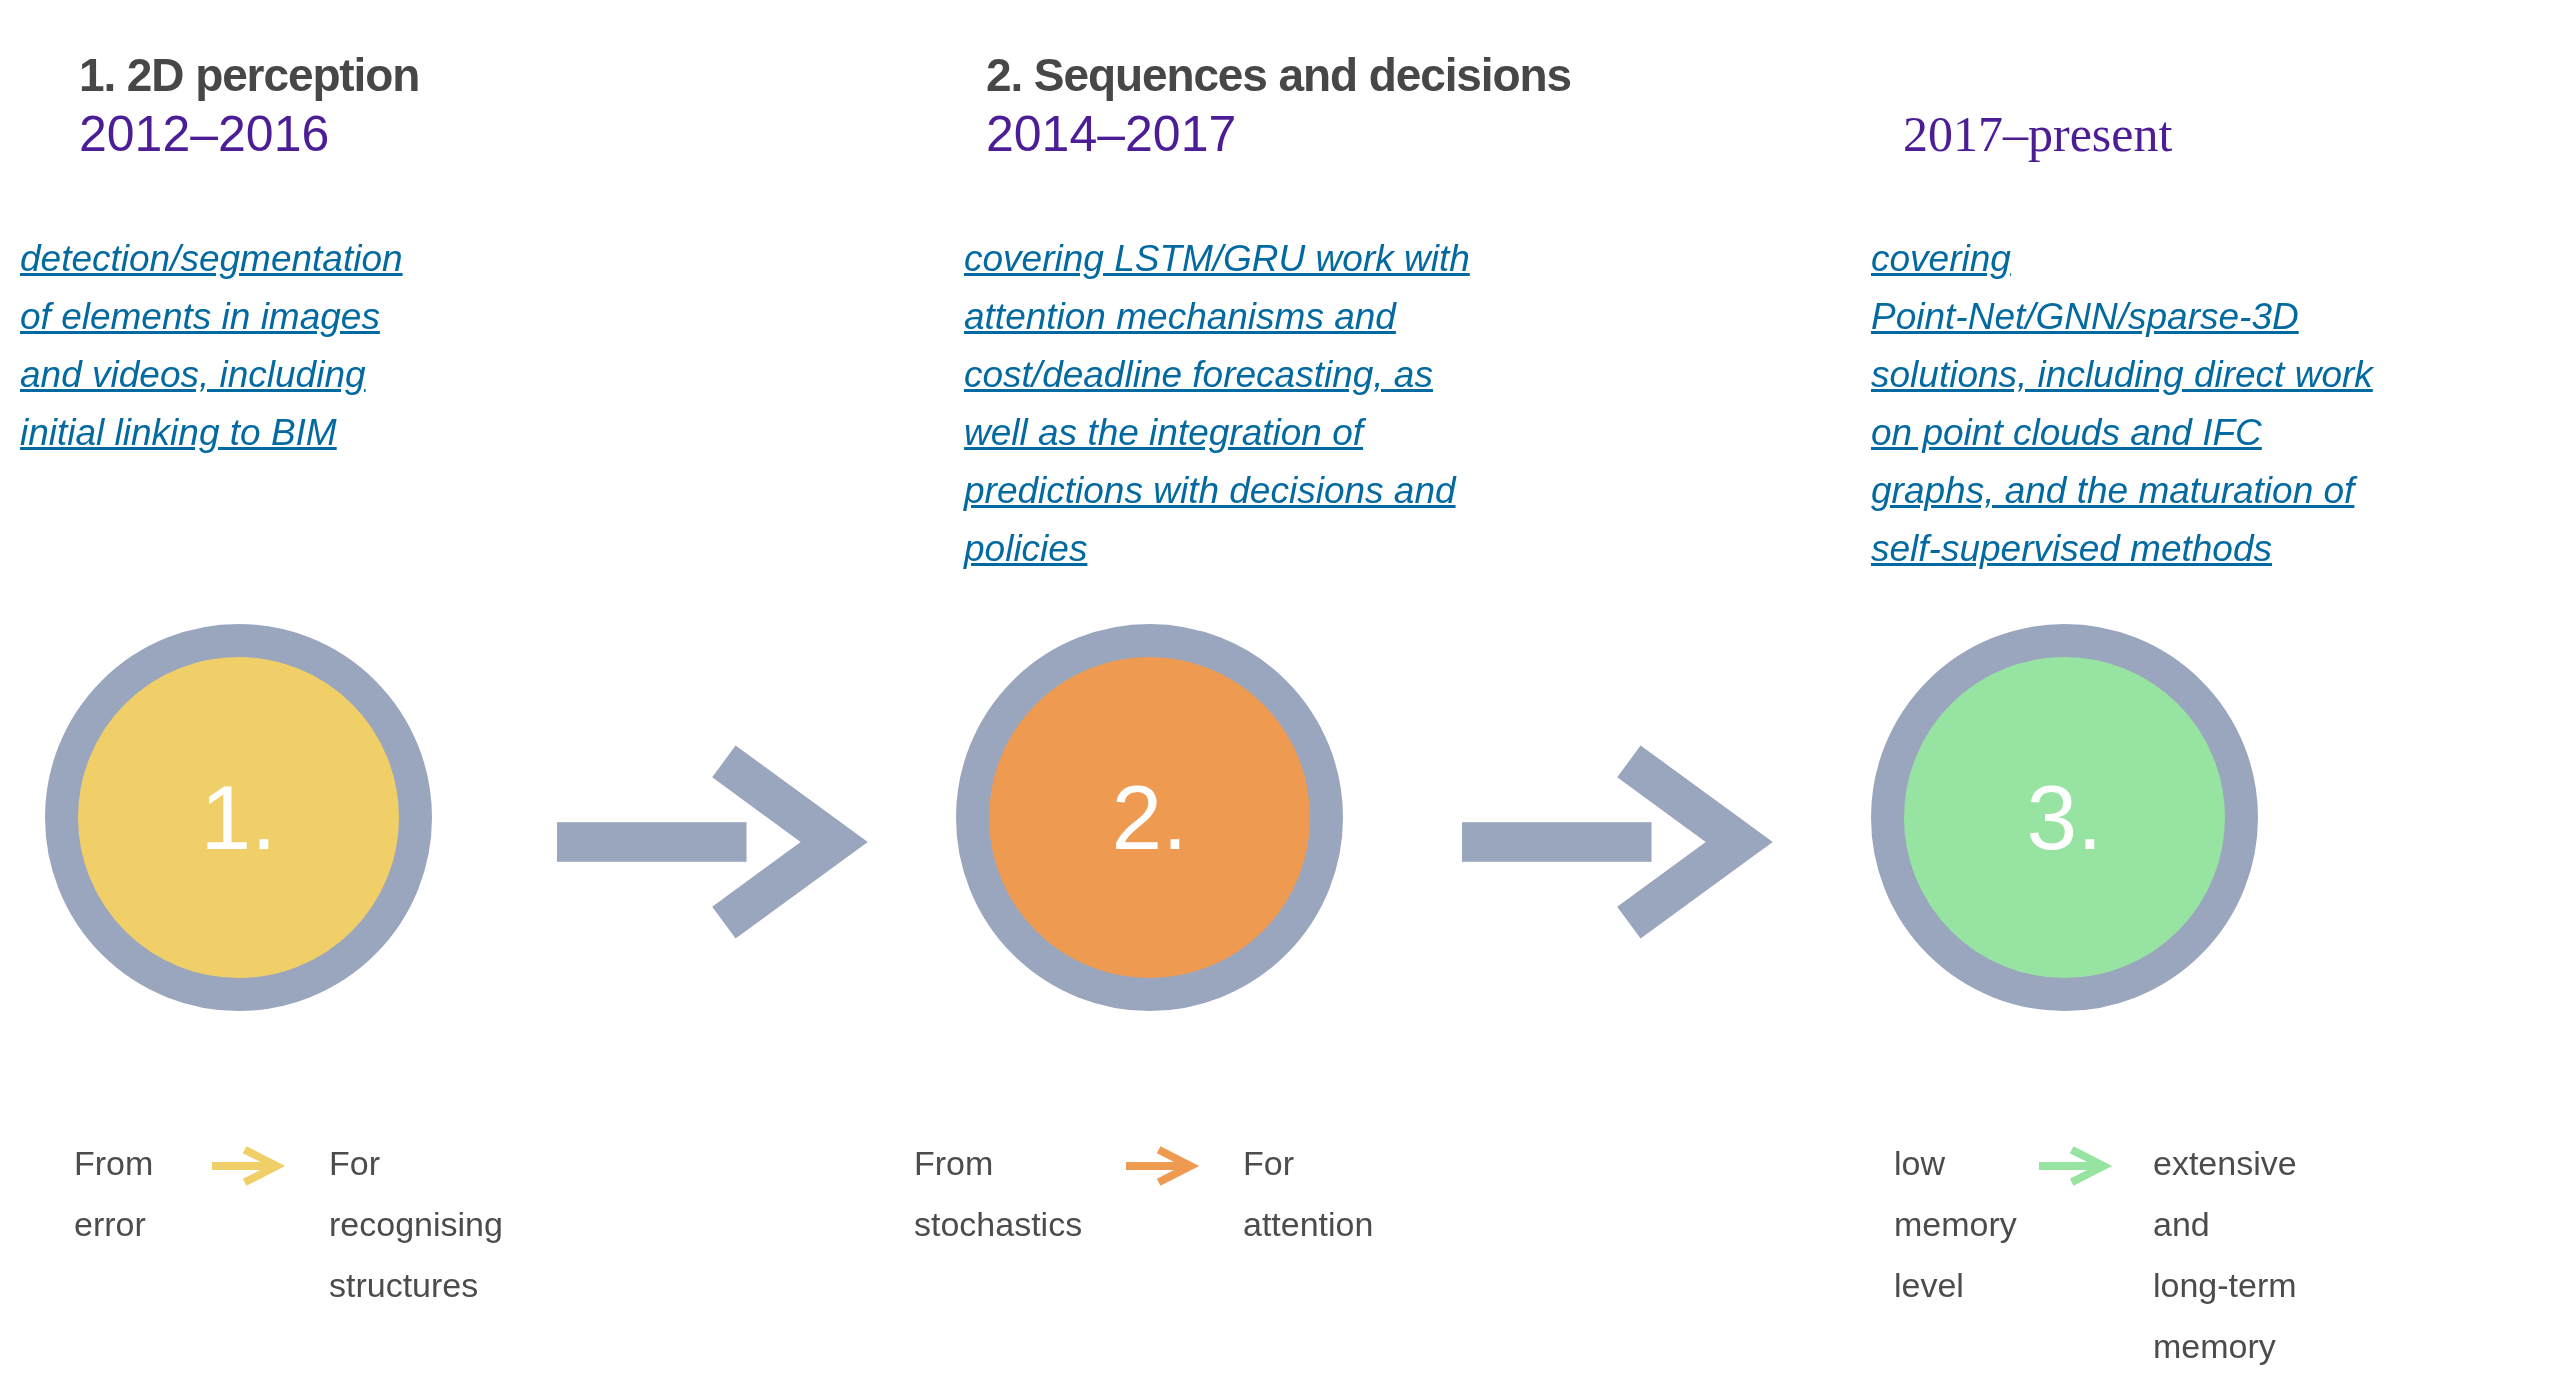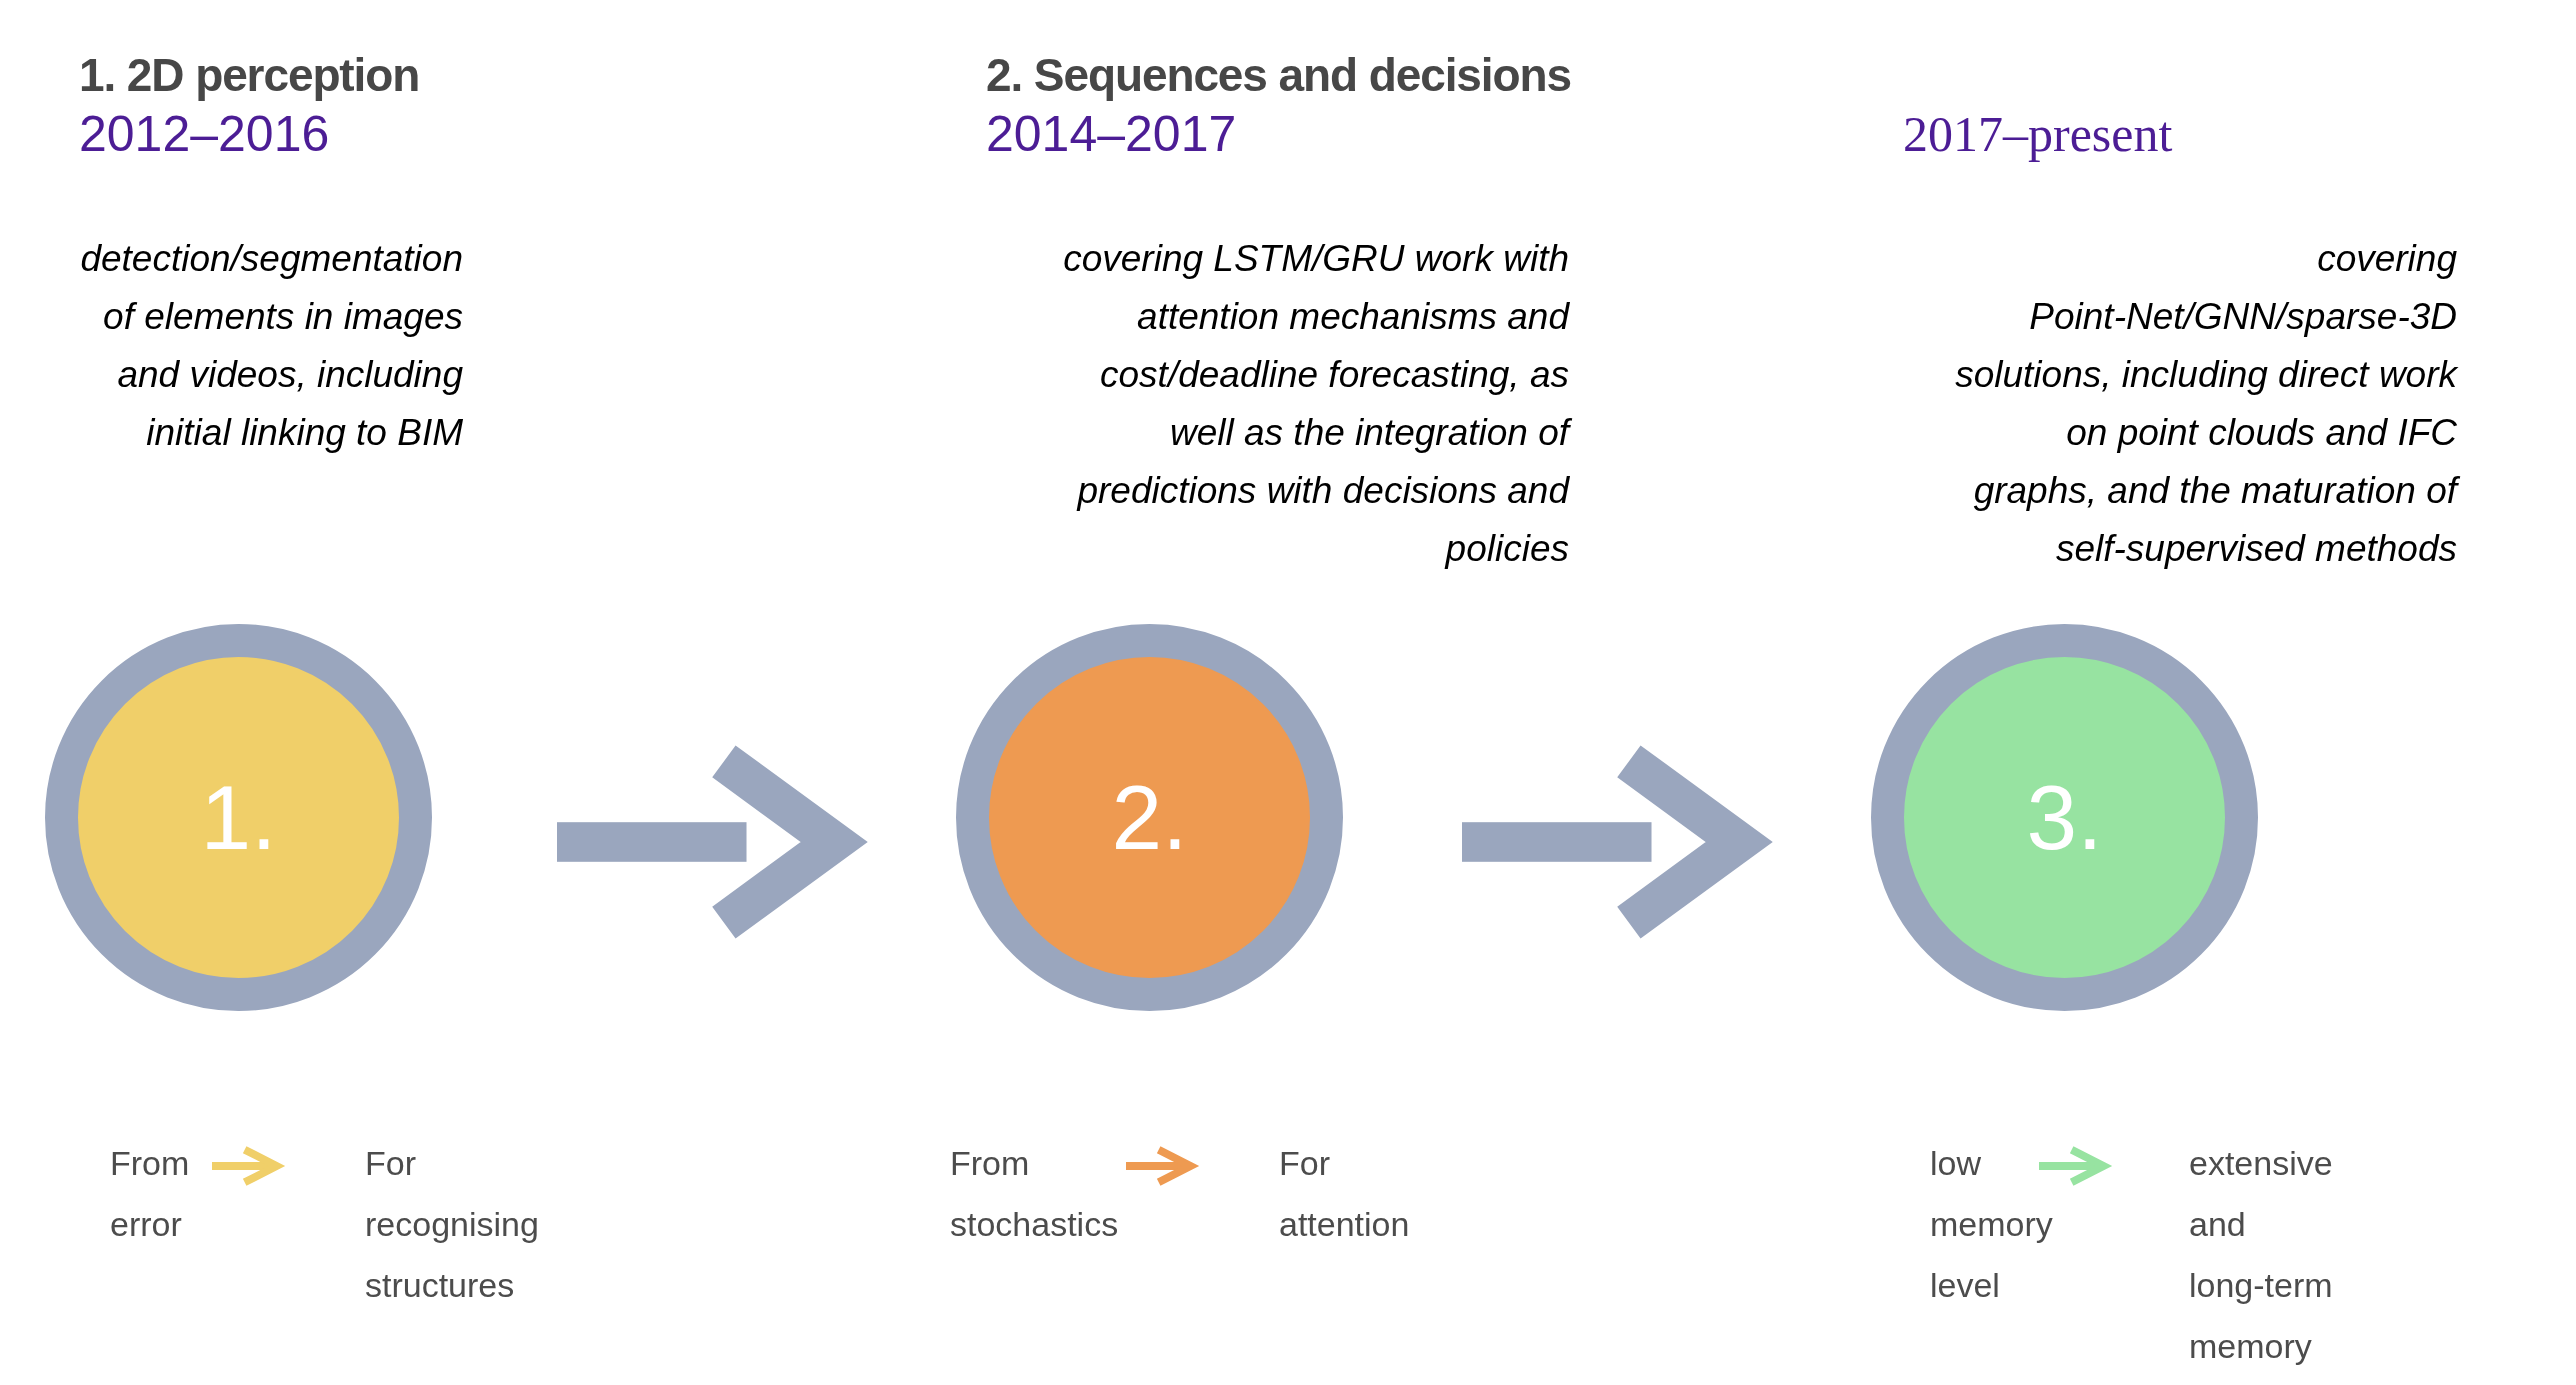--- a/index.html
+++ b/index.html
@@ -20,34 +20,35 @@
     position: absolute; font-size: 46px; font-weight: bold;
     color: #474747; letter-spacing: -1.1px; white-space: nowrap;
     line-height: 1.2;
   }
   .years {
     position: absolute; font-size: 50px; color: #4c1d95;
     line-height: 1.15; white-space: nowrap;
   }
   .desc {
     position: absolute; font-style: italic; font-size: 37px;
-    line-height: 58px; color: #000000; text-align: right;
+    line-height: 58px; color: #0369a1; text-align: left;
     white-space: pre-line;
+    text-decoration: underline;
   }
   .circle {
     position: absolute; width: 387px; height: 387px;
     border-radius: 50%; border: 33px solid #9AA6BE;
     box-sizing: border-box;
     display: flex; align-items: center; justify-content: center;
   }
   .num { color: #ffffff; font-size: 91px; line-height: 1; }
 
   .legend-label {
     position: absolute; font-size: 34px; line-height: 61px;
-    color: #4C4C4C; white-space: pre-line; margin-left: 36px;
+    color: #4C4C4C; white-space: pre-line;
   }
   .legend-arrow { position: absolute; width: 71px; height: 40px; overflow: visible; }
 
   .connector { position: absolute; width: 297px; height: 198px; overflow: visible; }
   #connector1 { left: 557px;  top: 743px; }
   #connector2 { left: 1462px; top: 743px; }
 
   
   #stage1 .title       { left: 79px; top: 10px; }
   #stage1 .years       { left: 79px; top: 106px; }

